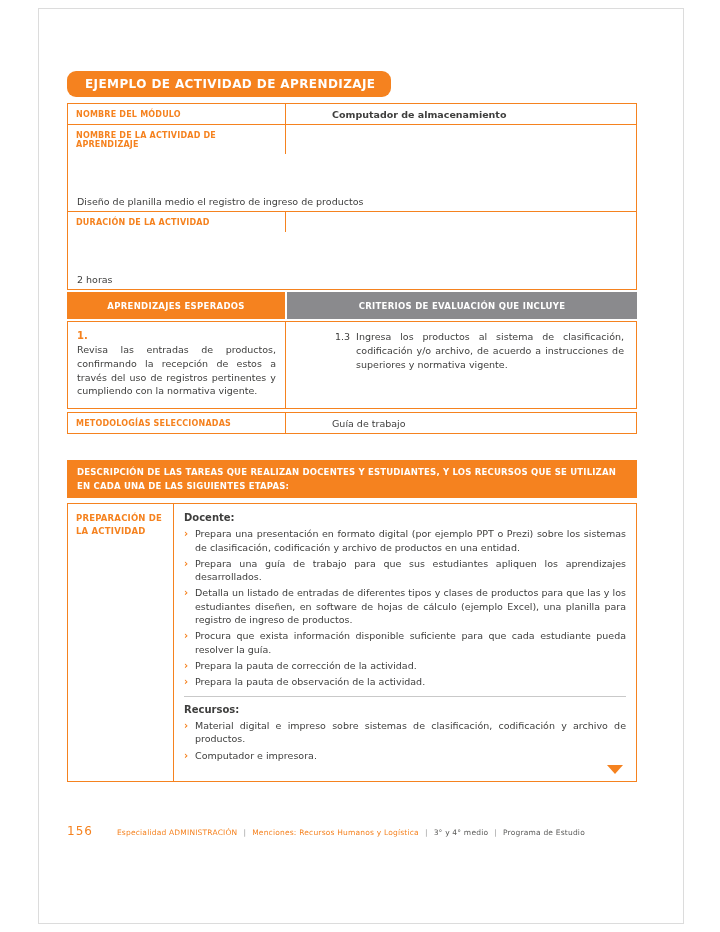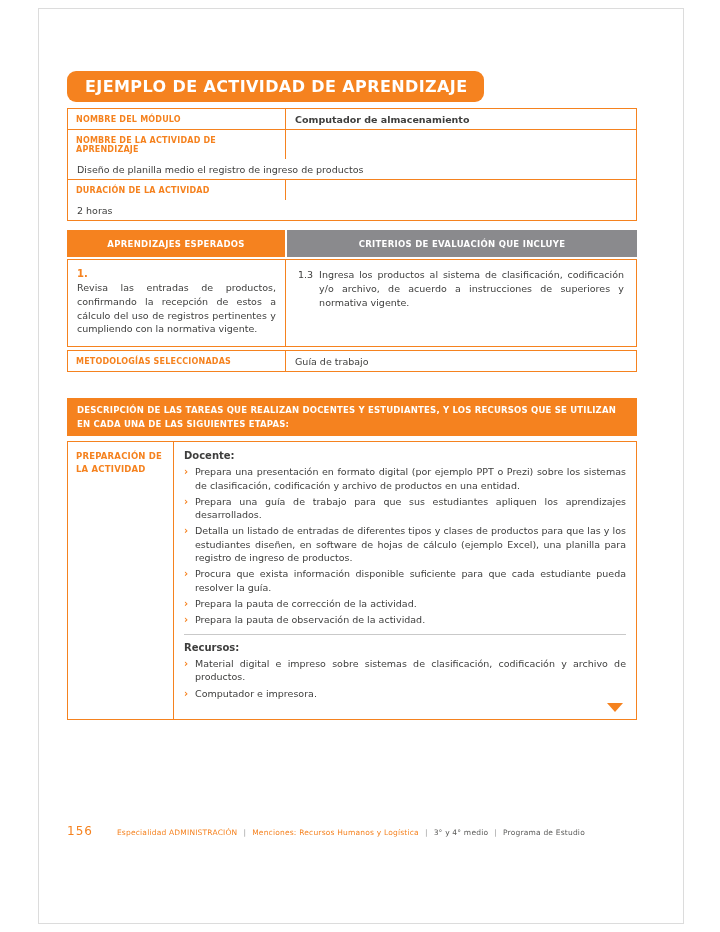--- a/index.html
+++ b/index.html
@@ -3,32 +3,32 @@
 <meta charset="utf-8">
 <style>
   :root { --orange:#F5821F; --gray-header:#8A8A8D; --text:#3E3E3D; }
   * { margin:0; padding:0; box-sizing:border-box; }
   html,body { width:720px; height:932px; }
   body { background:#ffffff; font-family:"DejaVu Sans", sans-serif; position:relative; color:var(--text); overflow:hidden; }
 
   .page-frame { position:absolute; left:38px; top:8px; width:646px; height:916px; border:1px solid #DCDCDC; pointer-events:none; }
   .content { position:absolute; left:67px; top:71px; width:570px; }
 
-  .title-bar { display:inline-block; background:var(--orange); color:#fff; font-size:16px; font-weight:bold;
+  .title-bar { display:inline-block; background:var(--orange); color:#fff; font-size:12px; font-weight:bold;
     letter-spacing:0.4px; padding:6px 16px 6px 18px; border-radius:9px; margin-bottom:6px; }
 
   .table-block { border:1px solid var(--orange); }
-  .row { display:flex; }
+  .row { display:flex;gap:37px; }
   .row + .row { border-top:1px solid var(--orange);flex-direction:column; }
   .cell-label { width:218px; flex:none; border-right:1px solid var(--orange); padding:6px 8px 5px 8px;
     color:var(--orange); font-size:8px; font-weight:bold; letter-spacing:0.2px; }
   .cell-value { flex:1; padding:5px 9px 4px 9px; font-size:9.5px; }
   .cell-value.bold { font-weight:bold; }
 
-  .split-header { display:flex; gap:2px; margin-top:9px; margin-bottom:2px; }
+  .split-header { display:flex; gap:2px; margin-top:2px; margin-bottom:2px; }
   .split-header .hcell { color:#fff; font-size:8.5px; font-weight:bold; letter-spacing:0.3px; text-align:center; padding:9px 6px 8px; }
   .hcell.left { width:218px; flex:none; background:var(--orange); }
   .hcell.right { flex:1; background:var(--gray-header); }
 
   .criteria-row .cell-left { width:218px; flex:none; border-right:1px solid var(--orange); padding:8px 9px 10px 9px; }
   .criteria-row .cell-right { flex:1; padding:8px 12px 8px 12px; }
   .num-orange { color:var(--orange); font-weight:bold; font-size:10px; display:block; margin-bottom:2px; }
   .body-text { font-size:9.5px; line-height:1.45; text-align:justify; }
   .hang { display:flex; }
   .hang .hang-num { flex:none; margin-right:6px; font-size:9.5px; line-height:1.45; }
@@ -86,21 +86,21 @@
 
   <div class="split-header">
     <div class="hcell left">APRENDIZAJES ESPERADOS</div>
     <div class="hcell right">CRITERIOS DE EVALUACIÓN QUE INCLUYE</div>
   </div>
 
   <div class="table-block criteria-row">
     <div class="row">
       <div class="cell-left">
         <span class="num-orange">1.</span>
-        <div class="body-text">Revisa las entradas de productos, confirmando la recepción de estos a cálculo del uso de registros pertinentes y cumpliendo con la normativa vigente.</div>
+        <div class="body-text">Revisa las entradas de productos, confirmando la recepción de estos a través del uso de registros pertinentes y cumpliendo con la normativa vigente.</div>
       </div>
       <div class="cell-right">
         <div class="hang">
           <span class="hang-num">1.3</span>
           <div class="body-text">Ingresa los productos al sistema de clasificación, codificación y/o archivo, de acuerdo a instrucciones de superiores y normativa vigente.</div>
         </div>
       </div>
     </div>
   </div>
 

